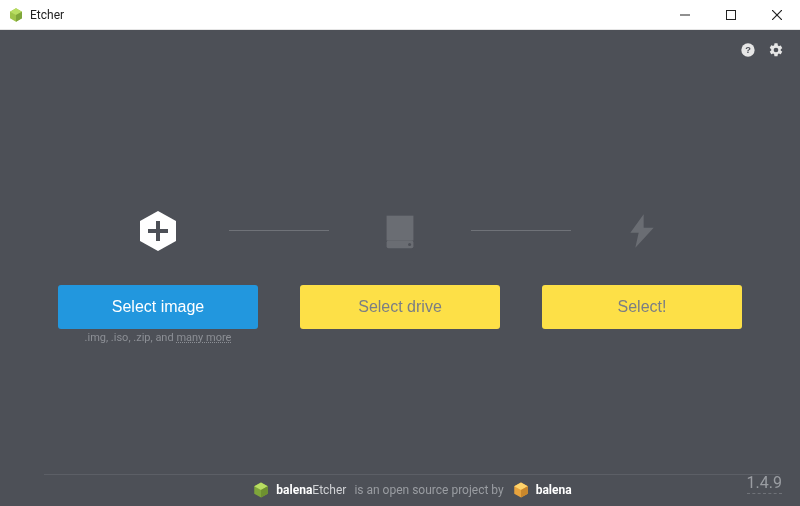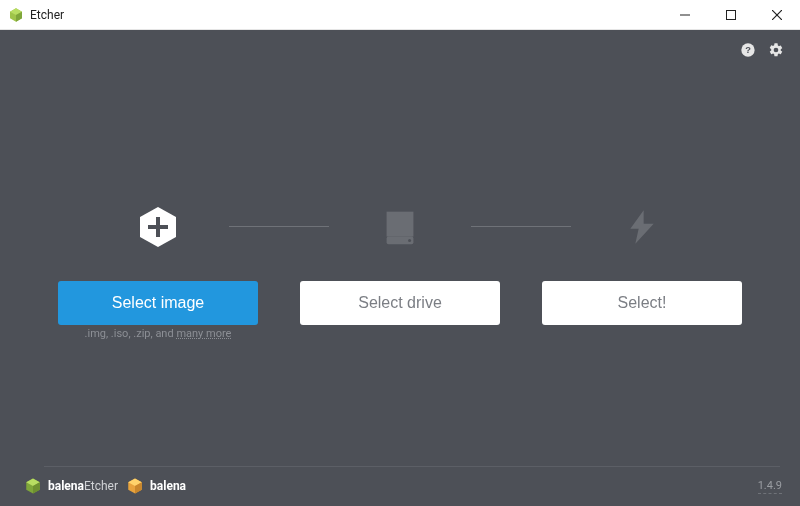--- a/index.html
+++ b/index.html
@@ -94,52 +94,53 @@
     width: 200px;
     height: 44px;
     border-radius: 3px;
     border: none;
     font-size: 16px;
     font-weight: 400;
     display: flex; align-items: center; justify-content: center;
     cursor: pointer;
   }
   .step-btn.primary { background: #2297de; color: #fff; }
-  .step-btn.disabled { background: #ffffff; color: #7b7e84; cursor: default; }
+  .step-btn.disabled { background: #fde047; color: #7b7e84; cursor: default; }
   .step-hint {
     margin-top: 2px;
     font-size: 11px;
     color: #8c8f95;
   }
   .step-hint .more { text-decoration: underline dotted; }
 
   
   .footer {
-    height: 40px;
-    display: flex;
-    align-items: center;
+    height: 32px;
+    display: flex;
+    align-items: center;
+    justify-content: center;
     position: relative;
     margin-left: 24px;
   }
   .footer-divider {
     position: absolute;
     top: 0; left: 20px; right: 20px;
     border-top: 1px solid #5c5f66;
   }
   .footer-content {
     display: flex; align-items: center; gap: 8px;
     font-size: 12px; color: #9a9da2;
   }
   .footer-content .brand1 { display: flex; align-items: center; gap: 6px; color: #fff; font-weight: 700; }
   .footer-content .brand1 .thin { font-weight: 400; color: #d0d2d5; }
   .footer-content .brand2 { display: flex; align-items: center; gap: 6px; color: #fff; font-weight: 700; }
   .version {
     position: absolute;
     right: 18px; bottom: 12px;
-    font-size: 11px; color: #9a9da2;
+    font-size: 16px; color: #9a9da2;
     border-bottom: 1px dashed #6f7278;
     padding-bottom: 1px;
   }
 
   
   .dim svg { fill: #6a6d73; }
   .bright svg { fill: #fff; }
 </style>
 </head>
 <body>
@@ -244,20 +245,21 @@
       <span class="brand1">
         <svg width="18" height="18" viewBox="0 0 24 24">
             <polygon points="12,2 21,7 21,17 12,22 3,17 3,7" fill="#7fa63a"></polygon>
             <polygon points="12,2 21,7 12,12 3,7" fill="#b8dd62"></polygon>
             <polygon points="12,12 21,7 21,17 12,22" fill="#6e9030"></polygon>
           </svg>
         <span>
           <span>balena</span><span class="thin">Etcher</span>
         </span>
       </span>
+      <span>is an open source project by</span>
       <span class="brand2">
         <svg width="18" height="18" viewBox="0 0 24 24">
             <polygon points="12,2 21,7 21,17 12,22 3,17 3,7" fill="#e8a33d"></polygon>
             <polygon points="12,2 21,7 12,12 3,7" fill="#ffd36b"></polygon>
             <polygon points="12,12 21,7 21,17 12,22" fill="#c9872c"></polygon>
           </svg>
         <span>balena</span>
       </span>
     </div>
     <div class="version">1.4.9</div>

